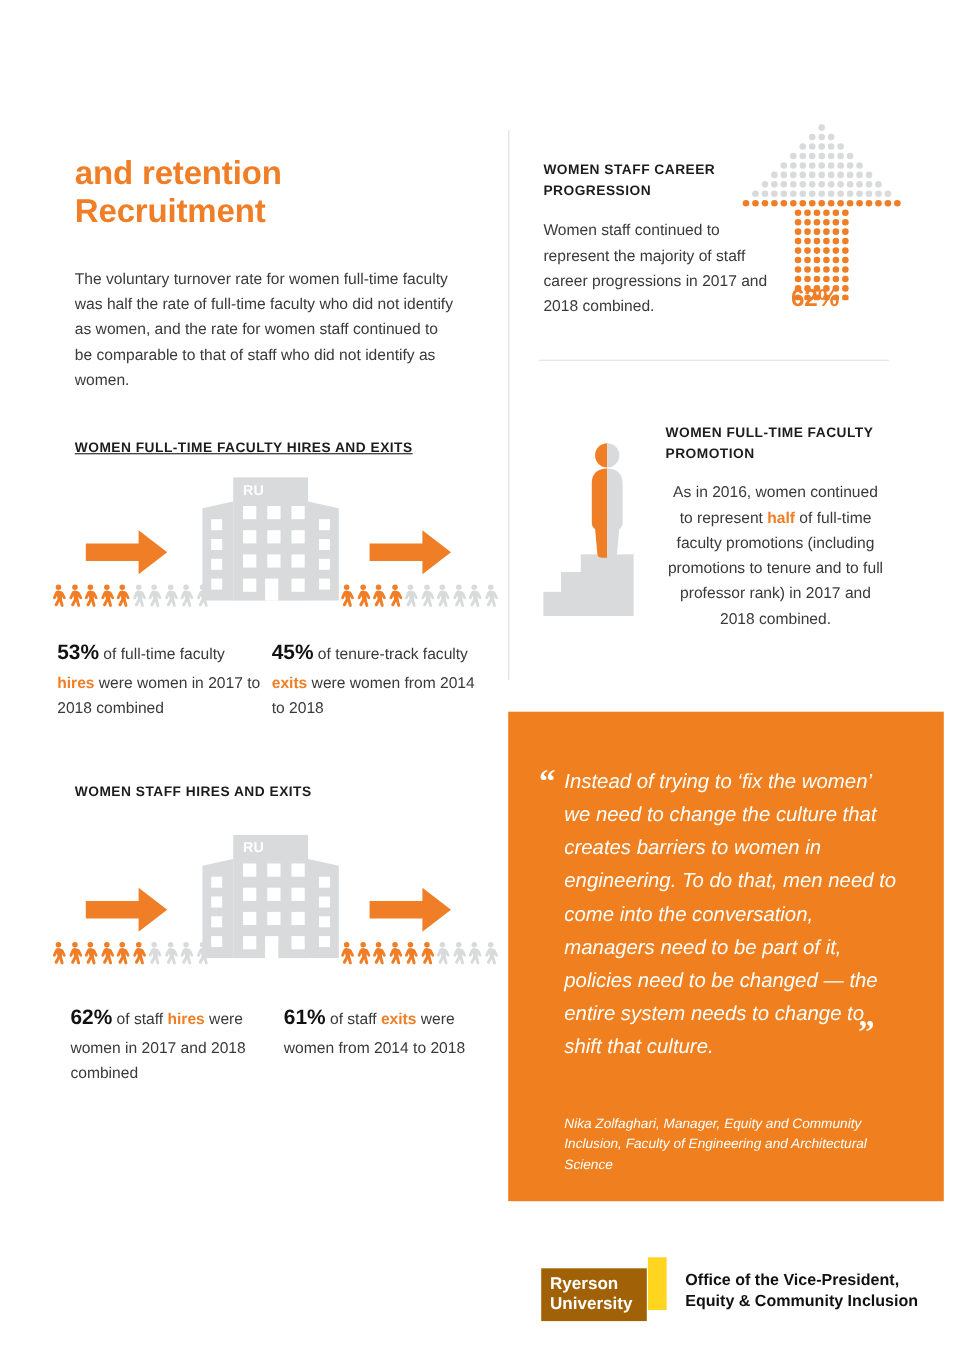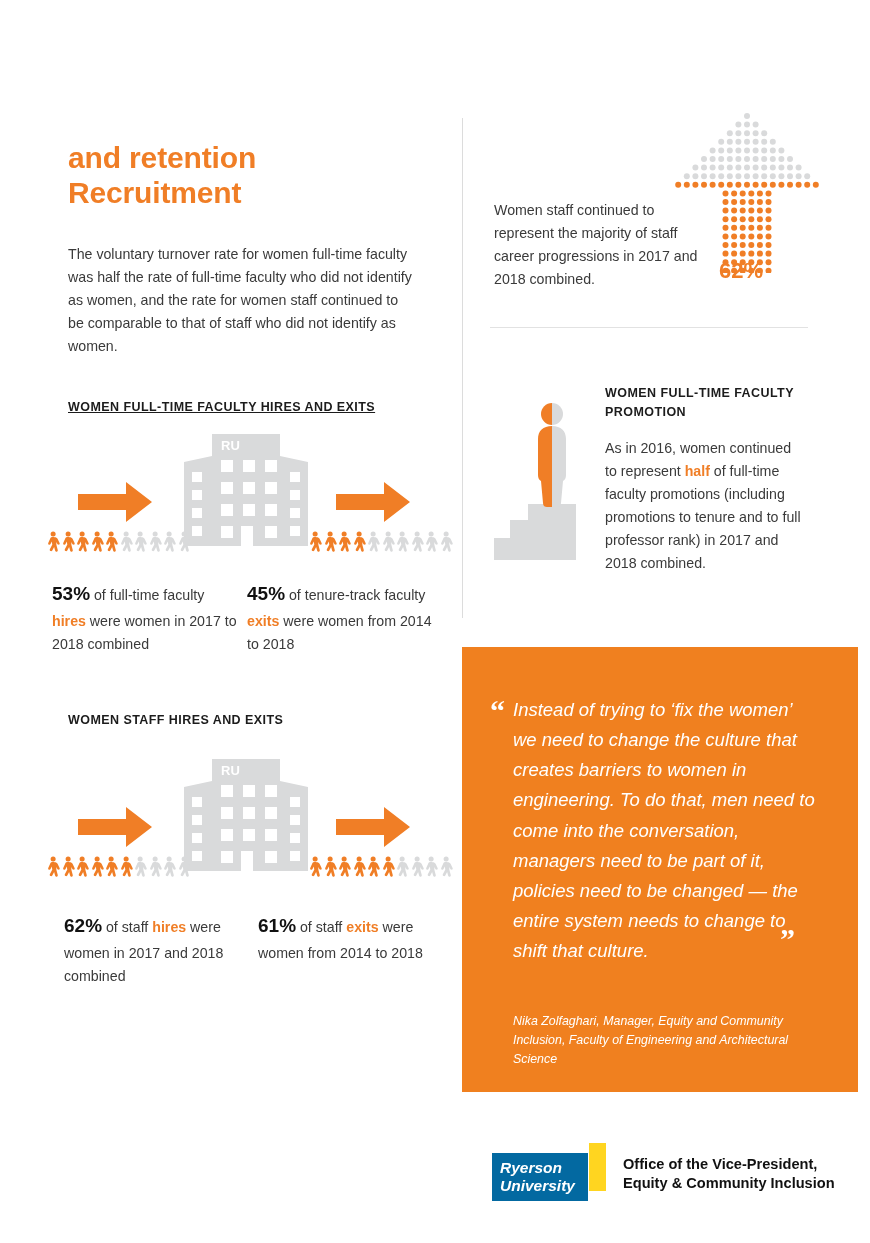--- a/index.html
+++ b/index.html
@@ -32,21 +32,21 @@
 
   
   #lbl-faculty{position:absolute;left:68px;top:398px;width:380px;text-decoration:underline;}
   #lbl-staff{position:absolute;left:68px;top:711px;width:380px;}
   #lbl-career{position:absolute;left:494px;top:145px;width:180px;}
   #lbl-promo{position:absolute;left:605px;top:384px;width:200px;}
 
   #txt-career{position:absolute;left:494px;top:199px;width:205px;
               font-size:14.2px;line-height:1.62;color:#3a3a3a;}
   #txt-promo{position:absolute;left:605px;top:437px;width:200px;
-             font-size:14.2px;line-height:1.62;color:#3a3a3a;}
+             font-size:14.2px;line-height:1.62;color:#3a3a3a;text-align:center;}
 
   
   .scene{position:absolute;width:400px;height:135px;}
   #scene-faculty{left:46px;top:428px;}
   #scene-staff{left:46px;top:753px;}
   .scene svg{display:block;}
 
   
   .statblock{position:absolute;width:185px;}
   #st-a{left:52px;top:579px;}
@@ -73,21 +73,21 @@
          font-size:18.5px;line-height:1.63;color:#ffffff;font-style:italic;}
   #quote-mark-close{position:absolute;left:318px;top:277px;
          font-size:30px;font-weight:bold;color:#ffffff;line-height:1;
          font-family:"Liberation Serif",serif;}
   #quote-attr{position:absolute;left:51px;top:365px;width:285px;
          font-size:12.4px;line-height:1.55;color:#ffffff;font-style:italic;}
 
   
   #footer{position:absolute;left:492px;top:1139px;width:375px;height:68px;}
   #logo-box{position:absolute;left:0;top:14px;width:96px;height:48px;
-            background:#0369a1;font-style:italic;}
+            background:#a16207;}
   #logo-text{position:absolute;left:8px;top:6px;width:92px;
              color:#fff;font-size:15.5px;font-weight:bold;line-height:1.14;}
   #logo-bar{position:absolute;left:97px;top:4px;width:17px;height:48px;
             background:#FFD520;}
   #footer-text{position:absolute;left:131px;top:16px;width:250px;
                font-size:14.6px;font-weight:bold;line-height:1.28;color:#111;}
 </style>
 </head>
 <body>
 
@@ -95,20 +95,21 @@
 
   <div id="heading">
       <div>and retention</div>
       <div>Recruitment</div>
     </div>
   <div id="intro" class="body">The voluntary turnover rate for women full-time faculty was half the rate of full-time faculty who did not identify as women, and the rate for women staff continued to be comparable to that of staff who did not identify as women.</div>
 
   <div id="vrule"></div>
   <div id="hrule"></div>
 
+  <div id="lbl-career" class="eyebrow">WOMEN STAFF CAREER PROGRESSION</div>
   <div id="txt-career">Women staff continued to represent the majority of staff career progressions in 2017 and 2018 combined.</div>
   <div id="arrowdots"><svg width="150" height="165" viewBox="0 0 150 165">
         <circle cx="75.0" cy="8.0" r="3" fill="#D9DADB"></circle>
         <circle cx="66.4" cy="16.6" r="3" fill="#D9DADB"></circle>
         <circle cx="75.0" cy="16.6" r="3" fill="#D9DADB"></circle>
         <circle cx="83.6" cy="16.6" r="3" fill="#D9DADB"></circle>
         <circle cx="57.8" cy="25.2" r="3" fill="#D9DADB"></circle>
         <circle cx="66.4" cy="25.2" r="3" fill="#D9DADB"></circle>
         <circle cx="75.0" cy="25.2" r="3" fill="#D9DADB"></circle>
         <circle cx="83.6" cy="25.2" r="3" fill="#D9DADB"></circle>

